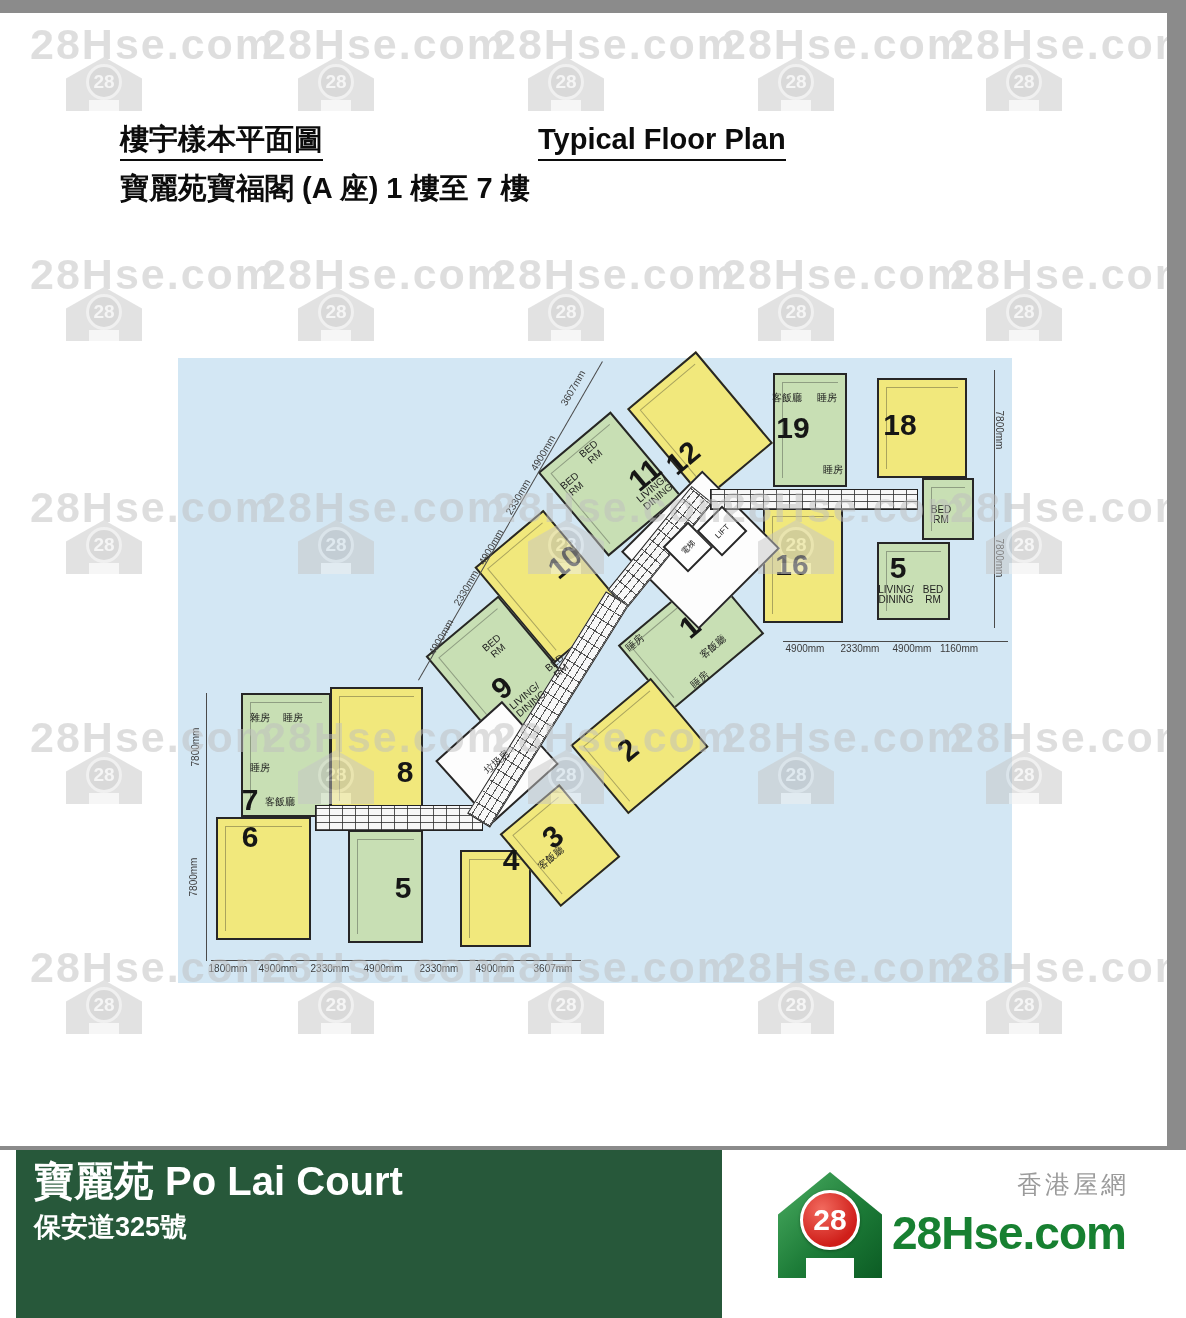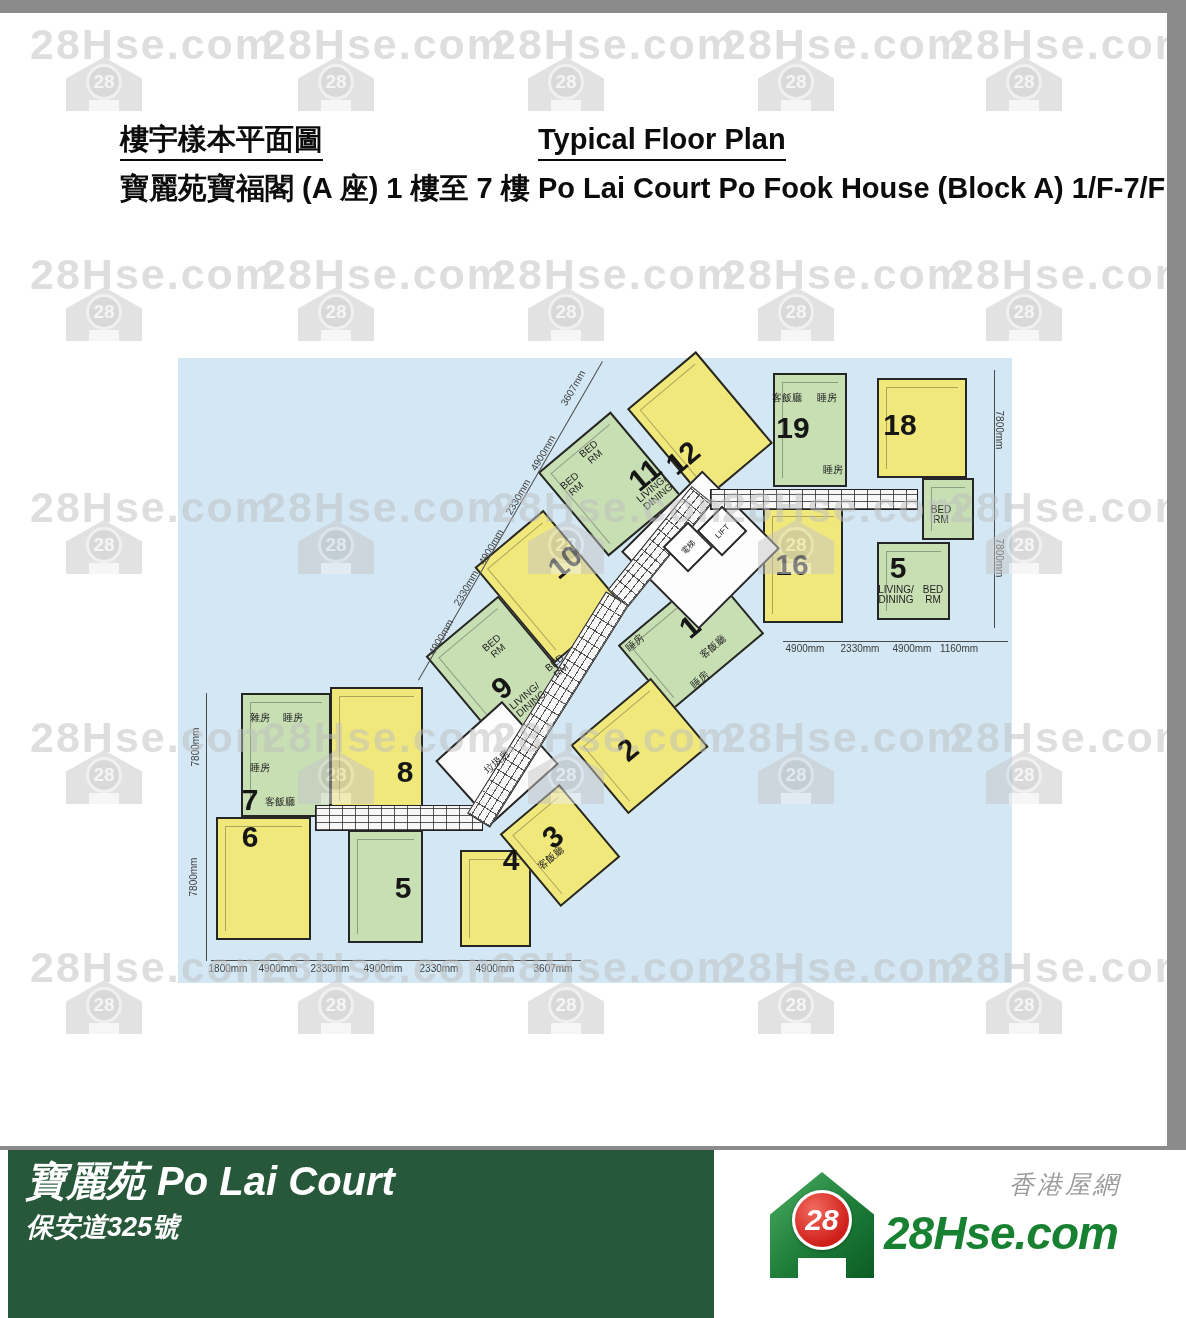--- a/index.html
+++ b/index.html
@@ -42,21 +42,21 @@
   .wm{position:absolute;}
   .wm-text{font-size:43px;font-weight:bold;color:#bfbfbf;letter-spacing:2px;white-space:nowrap;}
   .wm-house{position:relative;width:76px;height:54px;margin:-12px 0 0 36px;background:#c6c6c6;
     clip-path:polygon(50% 0,100% 40%,100% 100%,0 100%,0 40%);}
   .wm-house .slot{position:absolute;left:50%;bottom:0;width:30px;height:11px;background:#efefef;transform:translateX(-50%);}
   .wm-badge{position:absolute;left:50%;top:46%;transform:translate(-50%,-50%);width:36px;height:36px;border-radius:50%;
     background:#b5b5b5;border:3px solid #e2e2e2;color:#ececec;font-size:19px;font-weight:bold;
     display:flex;align-items:center;justify-content:center;}
 
   
-  .footer{position:absolute;left:8px;top:1150px;width:1064px;height:168px;z-index:6;font-style:italic;}
+  .footer{position:absolute;left:16px;top:1150px;width:1064px;height:168px;z-index:6;}
   .footer-green{position:absolute;left:0;top:0;width:706px;height:168px;background:#27583a;color:#ffffff;padding:8px 0 0 18px;}
   .f-title{font-size:40px;font-weight:bold;line-height:1.15;}
   .f-addr{font-size:27px;font-weight:600;margin-top:5px;}
   .f-block{font-size:27px;font-weight:600;margin-top:6px;}
   .footer-white{position:absolute;left:706px;top:0;width:480px;height:168px;background:#ffffff;}
   .logo-house{position:absolute;left:56px;top:22px;width:104px;height:106px;
     background:linear-gradient(135deg,#4cae63 0%,#1d7c38 55%,#0c5c24 100%);
     clip-path:polygon(50% 0,100% 40%,100% 100%,0 100%,0 40%);}
   .logo-house .slot{position:absolute;left:50%;bottom:0;width:48px;height:20px;background:#ffffff;transform:translateX(-50%);}
   .logo-badge{position:absolute;left:50%;top:45%;transform:translate(-50%,-50%);width:60px;height:60px;border-radius:50%;
@@ -72,21 +72,20 @@
 <div class="top-bar" data-name="top-gray-bar"></div>
 <div class="right-bar" data-name="right-gray-bar"></div>
 <div class="footer-divider" data-name="footer-divider"></div>
 
 <div class="hdr hdr-zh" data-name="header-zh">
   <div class="t" data-name="plan-title-zh">樓宇樣本平面圖</div>
   <div class="s" data-name="plan-subtitle-zh">寶麗苑寶福閣 (A 座) 1 樓至 7 樓</div>
 </div>
 <div class="hdr hdr-en" data-name="header-en">
   <div class="t" data-name="plan-title-en">Typical Floor Plan</div>
-  <div class="s" data-name="plan-subtitle-en">Po Lai Court Po Fook House (Block A) 1/F-7/F</div>
 </div>
 
 <div class="plan" data-name="floor-plan" style="background: rgb(211, 231, 244);">
     <div class="unit" data-name="unit-7" style="left: 63px; top: 335px; width: 90px; height: 124px; background: rgb(200, 223, 180);"></div>
     <div class="unit" data-name="unit-6" style="left: 38px; top: 459px; width: 95px; height: 123px; background: rgb(241, 232, 124);"></div>
     <div class="unit" data-name="unit-8" style="left: 152px; top: 329px; width: 93px; height: 123px; background: rgb(241, 232, 124);"></div>
     <div class="unit" data-name="unit-5" style="left: 170px; top: 472px; width: 75px; height: 113px; background: rgb(200, 223, 180);"></div>
     <div class="unit" data-name="unit-4" style="left: 282px; top: 492px; width: 71px; height: 97px; background: rgb(241, 232, 124);"></div>
     <div class="unit" data-name="unit-13" style="left: 595px; top: 15px; width: 74px; height: 114px; background: rgb(200, 223, 180);"></div>
     <div class="unit" data-name="unit-14" style="left: 699px; top: 20px; width: 90px; height: 100px; background: rgb(241, 232, 124);"></div>

